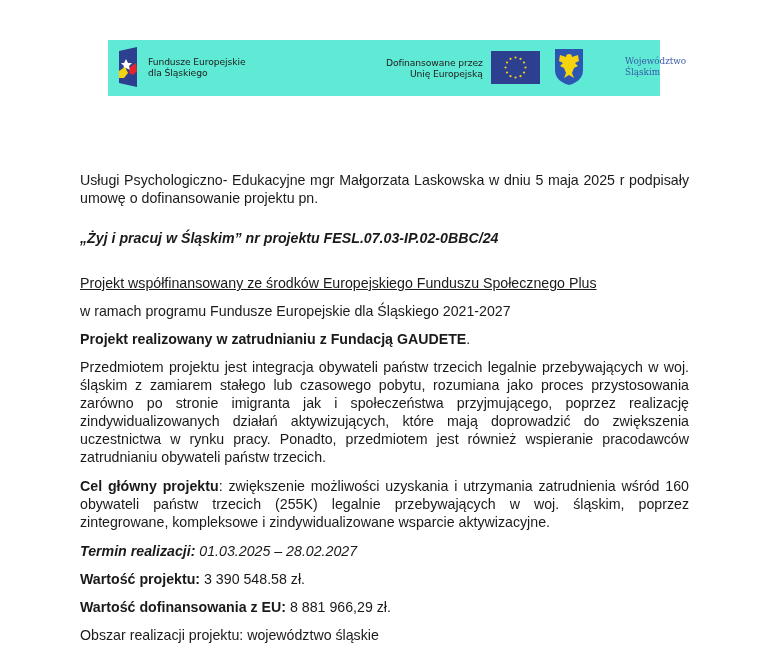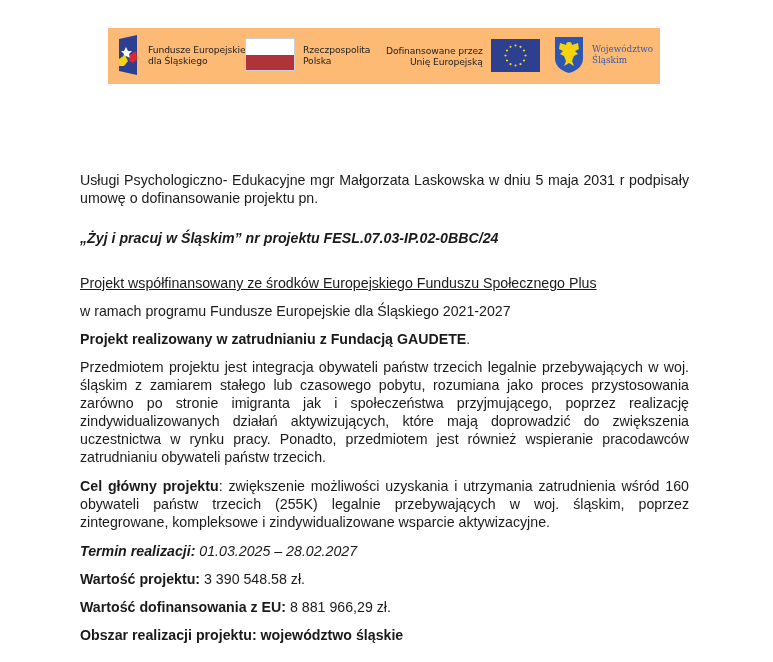--- a/index.html
+++ b/index.html
@@ -5,42 +5,42 @@
     * { box-sizing: border-box; margin: 0; padding: 0; }
     html, body {
       width: 773px; height: 662px; background: #ffffff; overflow: hidden;
     }
     body {
       position: relative;
       font-family: "Liberation Sans", sans-serif;
       color: #1a1a1a;
     }
     .logo-bar {
-      position: absolute; left: 108px; top: 28px; width: 552px; height: 56px;
-      background: #fdba74;
+      position: absolute; left: 108px; top: 40px; width: 552px; height: 56px;
+      background: #5eead4;
     }
     .logo { position: absolute; display: flex; align-items: center; }
     .logo-text {
       font-family: "DejaVu Sans", sans-serif;
       font-size: 9.2px; line-height: 11px; color: #222;
       letter-spacing: -0.1px;
     }
     .fe-logo { left: 8px; top: 7px; }
     .fe-mark { width: 24px; height: 40px; margin-right: 8px; }
     .rp-logo { left: 137px; top: 10px; }
     .rp-flag {
       width: 50px; height: 33px; border: 1px solid #cfcfcf; margin-right: 8px;
       display: flex; flex-direction: column;
     }
     .rp-flag .white { flex: 1; background: #ffffff; }
     .rp-flag .red { flex: 1; background: #b0333a; }
     .eu-logo { left: 278px; top: 11px; align-items: center; }
     .eu-text { text-align: right; margin-right: 8px; }
     .eu-flag { width: 49px; height: 33px; }
-    .sl-logo { left: 446px; top: 8px; }
+    .sl-logo { left: 446px; top: 8px; gap: 33px; }
     .sl-shield { width: 30px; height: 38px; margin-right: 8px; }
     .sl-text {
       font-family: "DejaVu Serif", serif; color: #3a5aa8; font-size: 8.8px; line-height: 11px;
     }
 
     .doc {
       position: absolute; left: 80px; width: 609px;
       font-size: 14.2px; line-height: 18px; color: #1a1a1a;
       font-family: "Liberation Sans", sans-serif;
     }
@@ -58,30 +58,20 @@
       <polygon points="8,16 10,12 12,16 16,16 13,19 14,23 10,21 7,23 8,19 5,16" fill="#ffffff"></polygon>
       <polygon points="3,24 9,20 12,26 8,31 3,31" fill="#f5d40f"></polygon>
       <polygon points="14,20 20,16 21,24 17,28 13,26" fill="#e3262e"></polygon>
     </svg>
     <div class="logo-text">
       <div>Fundusze Europejskie</div>
       <div>dla Śląskiego</div>
     </div>
   </div>
 
-  <div class="logo rp-logo">
-    <div class="rp-flag">
-      <div class="white"></div>
-        <div class="red"></div>
-    </div>
-    <div class="logo-text">
-      <div>Rzeczpospolita</div>
-      <div>Polska</div>
-    </div>
-  </div>
 
   <div class="logo eu-logo">
     <div class="logo-text eu-text">
       <div>Dofinansowane przez</div>
       <div>Unię Europejską</div>
     </div>
     <svg class="eu-flag" viewBox="0 0 49 33">
       <rect width="49" height="33" fill="#2d3f8f"></rect>
       <g fill="#f5d40f">
         <circle cx="24.5" cy="6.5" r="1.1"></circle>
@@ -106,24 +96,24 @@
       <path d="M15,6 Q18,6 18,9 L24,7 L25,13 L21,15 L24,18 L20,20 L18,25 L20,30 L15,27 L10,30 L12,25 L10,20 L6,18 L9,15 L5,13 L6,7 L12,9 Q12,6 15,6 Z" fill="#f5d40f"></path>
     </svg>
     <div class="sl-text">
       <div>Województwo</div>
       <div>Śląskim</div>
     </div>
   </div>
 </div>
 
 <div class="doc" style="top:0;">
-  <p class="p justify" style="top:171px;">Usługi Psychologiczno- Edukacyjne mgr Małgorzata Laskowska w dniu 5 maja 2031 r podpisały umowę o dofinansowanie projektu pn.</p>
+  <p class="p justify" style="top:171px;">Usługi Psychologiczno- Edukacyjne mgr Małgorzata Laskowska w dniu 5 maja 2025 r podpisały umowę o dofinansowanie projektu pn.</p>
   <p class="p bold" style="top:229px;font-style:italic;">„Żyj i pracuj w Śląskim” nr projektu FESL.07.03-IP.02-0BBC/24</p>
   <p class="p" style="top:274px;text-decoration:underline;">Projekt współfinansowany ze środków Europejskiego Funduszu Społecznego Plus</p>
   <p class="p" style="top:302px;">w ramach programu Fundusze Europejskie dla Śląskiego 2021-2027</p>
   <p class="p" style="top:330px;"><span class="bold">Projekt realizowany w zatrudnianiu z Fundacją GAUDETE</span><span>.</span></p>
   <p class="p justify" style="top:358px;">Przedmiotem projektu jest integracja obywateli państw trzecich legalnie przebywających w woj. śląskim z zamiarem stałego lub czasowego pobytu, rozumiana jako proces przystosowania zarówno po stronie imigranta jak i społeczeństwa przyjmującego, poprzez realizację zindywidualizowanych działań aktywizujących, które mają doprowadzić do zwiększenia uczestnictwa w rynku pracy. Ponadto, przedmiotem jest również wspieranie pracodawców zatrudnianiu obywateli państw trzecich.</p>
   <p class="p justify" style="top:477px;"><span class="bold">Cel główny projektu</span><span>:  zwiększenie możliwości uzyskania i utrzymania zatrudnienia wśród 160 obywateli państw trzecich (255K) legalnie przebywających w woj. śląskim, poprzez zintegrowane, kompleksowe i zindywidualizowane wsparcie aktywizacyjne.</span></p>
   <p class="p" style="top:542px;font-style:italic;"><span class="bold">Termin realizacji:</span><span> 01.03.2025 – 28.02.2027</span></p>
   <p class="p" style="top:570px;"><span class="bold">Wartość projektu:</span><span>  3 390 548.58 zł.</span></p>
   <p class="p" style="top:598px;"><span class="bold">Wartość dofinansowania z EU:</span><span>  8 881 966,29 zł.</span></p>
-  <p class="p" style="top:626px;font-weight:bold;">Obszar realizacji projektu: województwo śląskie</p>
+  <p class="p" style="top:626px;">Obszar realizacji projektu: województwo śląskie</p>
 </div>
 
 </body></html>

